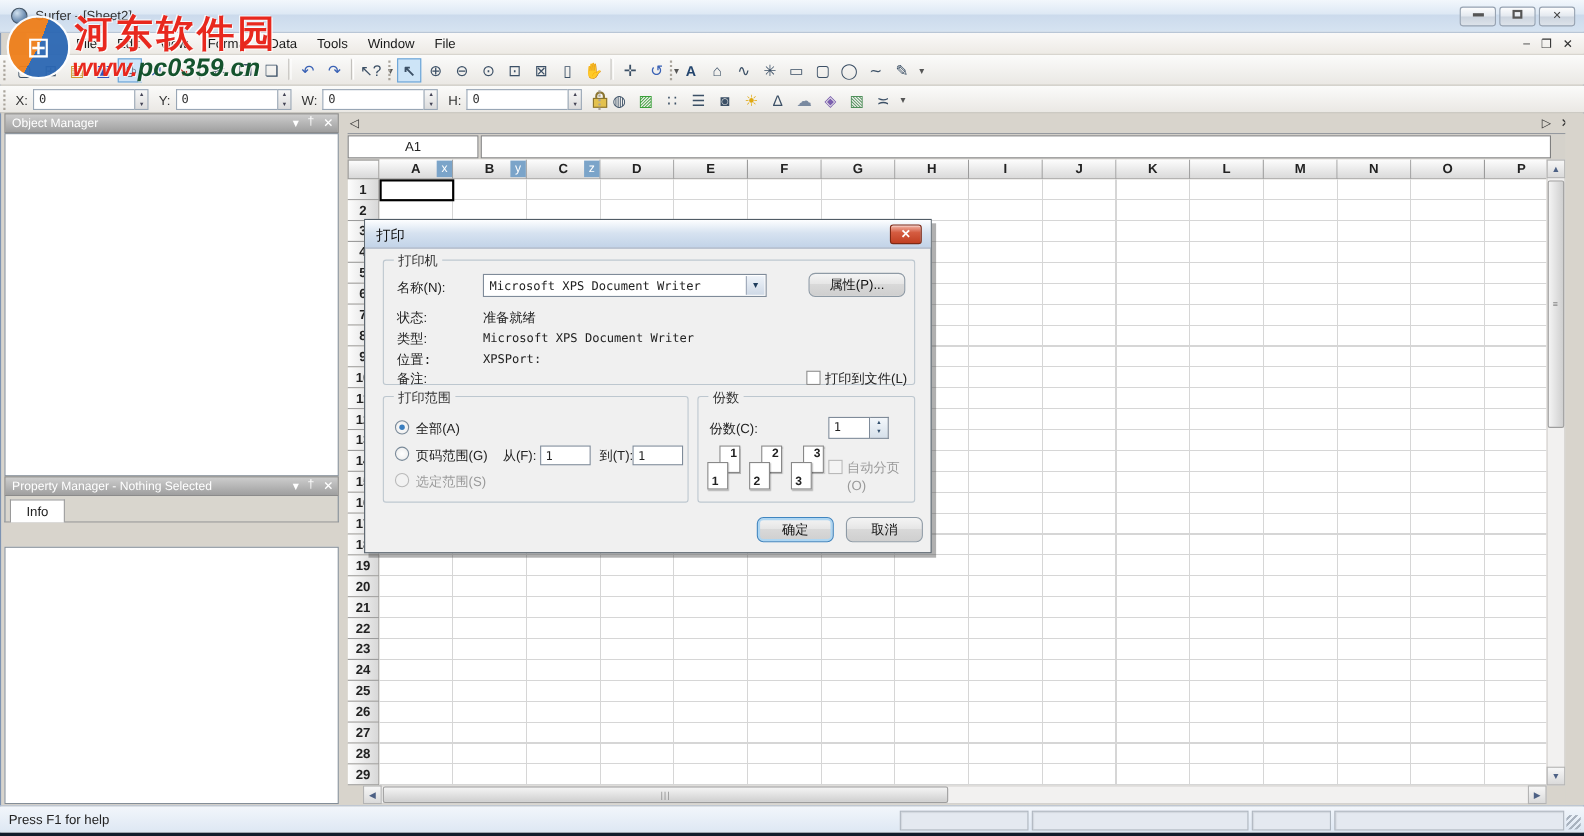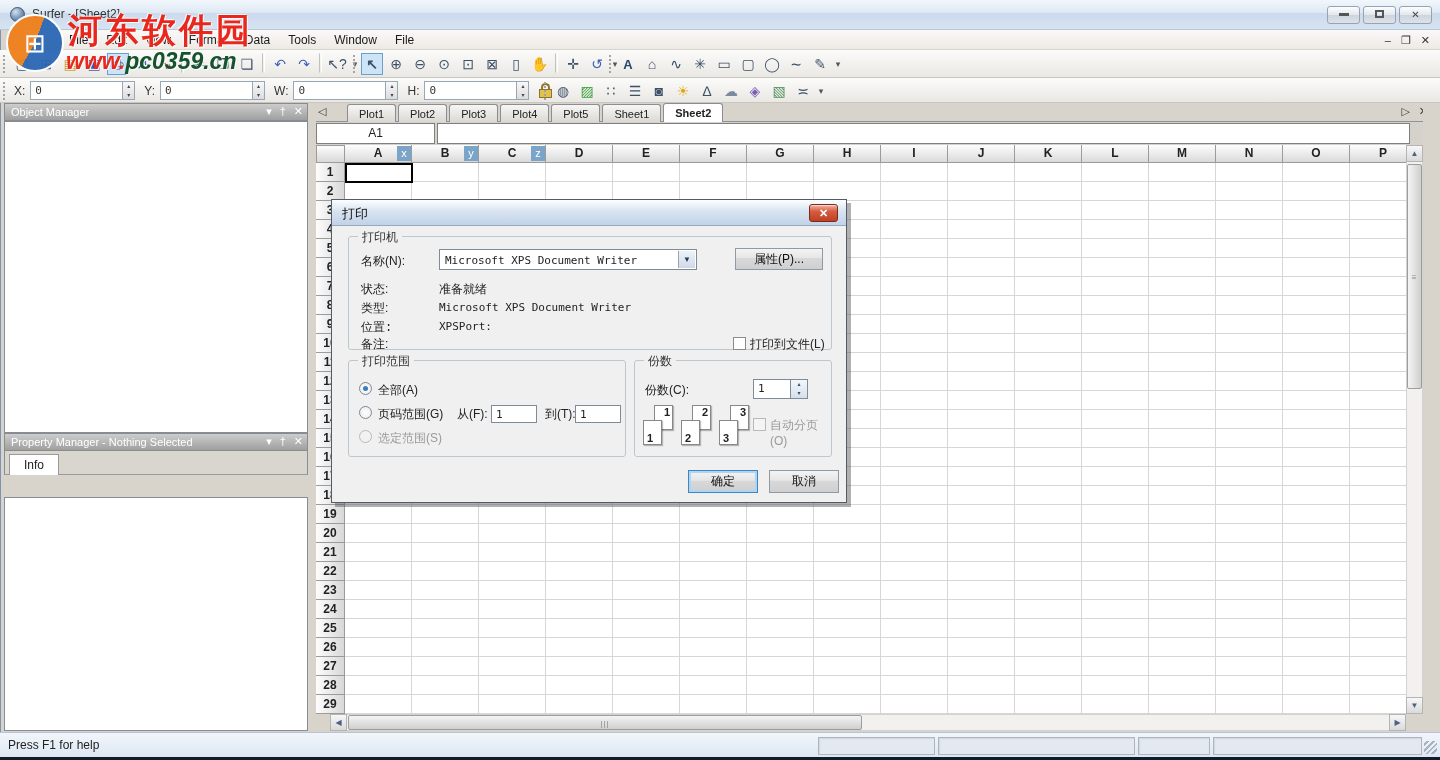--- a/index.html
+++ b/index.html
@@ -156,21 +156,21 @@
   #grp-printer { left:16px; top:36px; width:484px; height:114px; }
   #grp-range { left:16px; top:160px; width:278px; height:97px; }
   #grp-copies { left:302px; top:160px; width:198px; height:97px; }
   .dlg-label { position:absolute; font-size:12px; color:#222; }
   .dlg-value { position:absolute; font-family:"DejaVu Sans Mono",monospace; font-size:11px; color:#222; }
   #pd-combo { position:absolute; left:90px; top:12px; width:258px; height:21px; background:#fff; border:1px solid #7f8b99; }
   #pd-combo-value { position:absolute; left:5px; top:4px; font-family:"DejaVu Sans Mono",monospace; font-size:11px; white-space:nowrap; }
   #pd-combo-arrow { position:absolute; right:1px; top:1px; width:17px; height:17px;
     background:linear-gradient(#eef3f9,#cfd9e6); border-left:1px solid #98a4b5; text-align:center; font-size:8px; line-height:17px; color:#1e3c5c; }
   .dlg-btn { position:absolute; height:23px; background:linear-gradient(#f4f4f4,#e6e6e6 45%,#d9d9d9 46%,#cfcfcf);
-    border:1px solid #8e9aa5; border-radius:0; text-align:center; line-height:21px; font-size:12px; color:#111; }
+    border:1px solid #8e9aa5; border-radius:6px; text-align:center; line-height:21px; font-size:12px; color:#111; }
   #pd-props { left:386px; top:11px; width:88px; height:22px; }
   .checkbox { position:absolute; width:13px; height:13px; background:#fff; border:1px solid #8b8b8b; }
   .checkbox.disabled { background:#f4f4f4; border-color:#b9b9b9; }
   .radio { position:absolute; width:13px; height:13px; border-radius:50%; border:1px solid #7a8a99; background:radial-gradient(#fff,#e9e9e9); }
   .radio.checked::after { content:""; position:absolute; left:3px; top:3px; width:5px; height:5px; border-radius:50%; background:#3a7ebf; }
   .radio.disabled { border-color:#b9b9b9; background:#f2f2f2; }
   .dim { color:#9a9a9a !important; }
   .dlg-input { position:absolute; height:18px; background:#fff; border:1px solid #7f8b99;
     font-family:"DejaVu Sans Mono",monospace; font-size:11px; padding:2px 4px; }
   #copies-spin { position:absolute; left:156px; top:18px; width:17px; height:20px; border:1px solid #7f8b99; border-left:none;
@@ -348,29 +348,20 @@
       <span data-name="panel-close-icon">✕</span>
     </span>
   </div>
   <div id="pm-tabrow" data-name="property-manager-tabrow">
     <div id="pm-tab" data-name="tab-info">Info</div>
   </div>
   <div id="pm-body" class="panel-body" data-name="property-manager-content"></div>
 
   <div id="tabbar" data-name="document-tabbar">
     <span id="tab-scroll-left" data-name="tab-scroll-left-icon">◁</span>
-    <span id="tabs">
-        <span class="tab" data-name="tab-plot1">Plot1</span>
-        <span class="tab" data-name="tab-plot2">Plot2</span>
-        <span class="tab" data-name="tab-plot3">Plot3</span>
-        <span class="tab" data-name="tab-plot4">Plot4</span>
-        <span class="tab" data-name="tab-plot5">Plot5</span>
-        <span class="tab" data-name="tab-sheet1">Sheet1</span>
-        <span class="tab" data-name="tab-sheet2" data-state="active">Sheet2</span>
-      </span>
     <span id="tab-scroll-right" data-name="tab-scroll-right-icon">▷</span>
     <span id="tab-close" data-name="tab-close-icon">✕</span>
   </div>
 
   <div id="formulabar" data-name="formula-bar">
     <div id="name-box" data-name="cell-name-box">A1</div>
     <div id="formula-input" data-name="formula-input"></div>
   </div>
 
   <div id="corner-cell" data-name="select-all-corner"></div>

